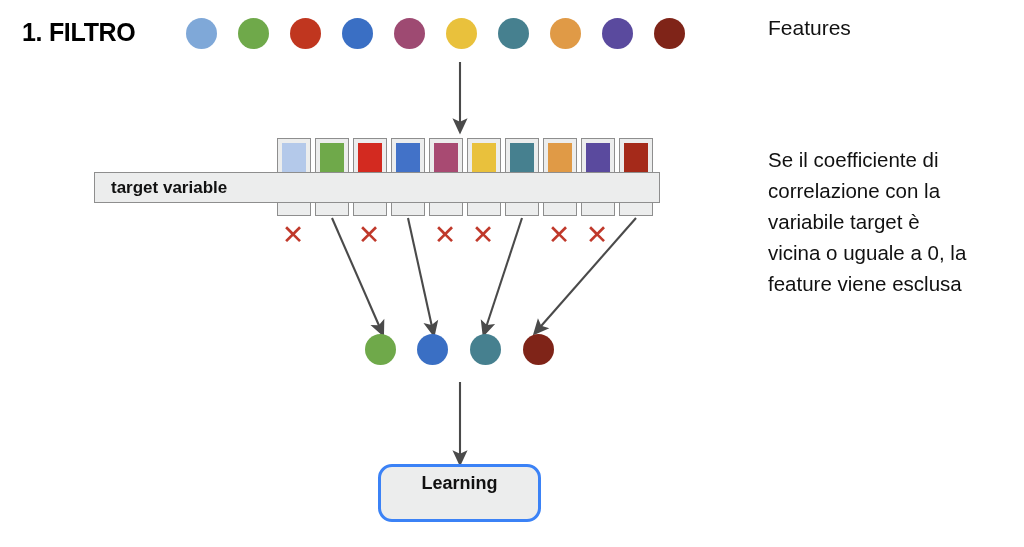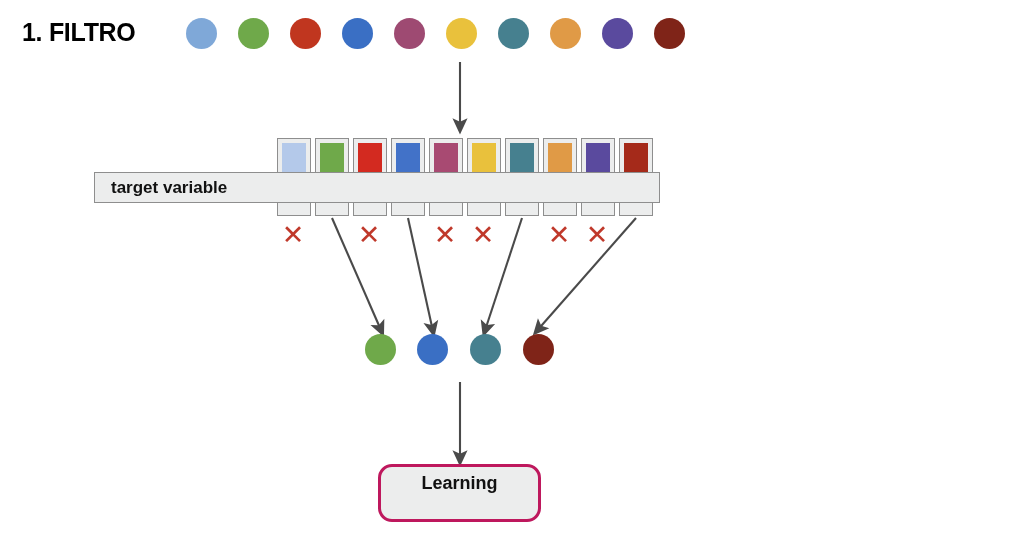--- a/index.html
+++ b/index.html
@@ -116,21 +116,21 @@
     height: 547px;
     pointer-events: none;
   }
 
   
   #algobox {
     left: 378px;
     top: 464px;
     width: 163px;
     height: 58px;
-    border: 3px solid #be185d;
+    border: 3px solid #3b82f6;
     border-radius: 14px;
     background: #eceded;
     box-sizing: border-box;
     text-align: center;
     font-size: 18px;
     font-weight: bold;
     color: #111111;
     line-height: 24px;
     padding-top: 4px;
   }
@@ -162,20 +162,21 @@
       <div class="circle feat-circle" style="left: 290px; background: rgb(192, 54, 31);"></div>
       <div class="circle feat-circle" style="left: 342px; background: rgb(58, 111, 196);"></div>
       <div class="circle feat-circle" style="left: 394px; background: rgb(158, 74, 114);"></div>
       <div class="circle feat-circle" style="left: 446px; background: rgb(233, 193, 60);"></div>
       <div class="circle feat-circle" style="left: 498px; background: rgb(70, 128, 143);"></div>
       <div class="circle feat-circle" style="left: 550px; background: rgb(224, 154, 70);"></div>
       <div class="circle feat-circle" style="left: 602px; background: rgb(90, 74, 158);"></div>
       <div class="circle feat-circle" style="left: 654px; background: rgb(127, 36, 24);"></div>
     </div>
 
+  <div class="caption" id="cap-features">Features</div>
 
   <svg id="arrows" viewBox="0 0 1024 547">
     <defs>
       <marker id="ah" markerWidth="9" markerHeight="9" refX="4.2" refY="4.2" orient="auto">
         <path d="M0.5,0.6 L8.3,4.2 L0.5,7.8 L2.2,4.2 Z" fill="#4a4a4a"></path>
       </marker>
     </defs>
     <g id="arrow-group" stroke="#4a4a4a" stroke-width="2.1" fill="none">
         <line x1="460" y1="62" x2="460" y2="126" marker-end="url(#ah)"></line>
         <line x1="332" y1="218" x2="380.5" y2="329" marker-end="url(#ah)"></line>
@@ -235,20 +236,25 @@
 
   <div id="xmarks">
       <div class="xmark" style="left: 280px; color: rgb(192, 57, 43);">✕</div>
       <div class="xmark" style="left: 356px; color: rgb(192, 57, 43);">✕</div>
       <div class="xmark" style="left: 432px; color: rgb(192, 57, 43);">✕</div>
       <div class="xmark" style="left: 470px; color: rgb(192, 57, 43);">✕</div>
       <div class="xmark" style="left: 546px; color: rgb(192, 57, 43);">✕</div>
       <div class="xmark" style="left: 584px; color: rgb(192, 57, 43);">✕</div>
     </div>
 
+  <div class="caption" id="cap-filter">Se il coefficiente di
+correlazione con la
+variabile target è
+vicina o uguale a 0, la
+feature viene esclusa</div>
 
   <div id="selected-circles">
       <div class="circle sel-circle" style="left: 365px; background: rgb(111, 169, 74);"></div>
       <div class="circle sel-circle" style="left: 417px; background: rgb(58, 111, 196);"></div>
       <div class="circle sel-circle" style="left: 470px; background: rgb(70, 128, 143);"></div>
       <div class="circle sel-circle" style="left: 523px; background: rgb(127, 36, 24);"></div>
     </div>
 
 
   <div class="abs" id="algobox">

